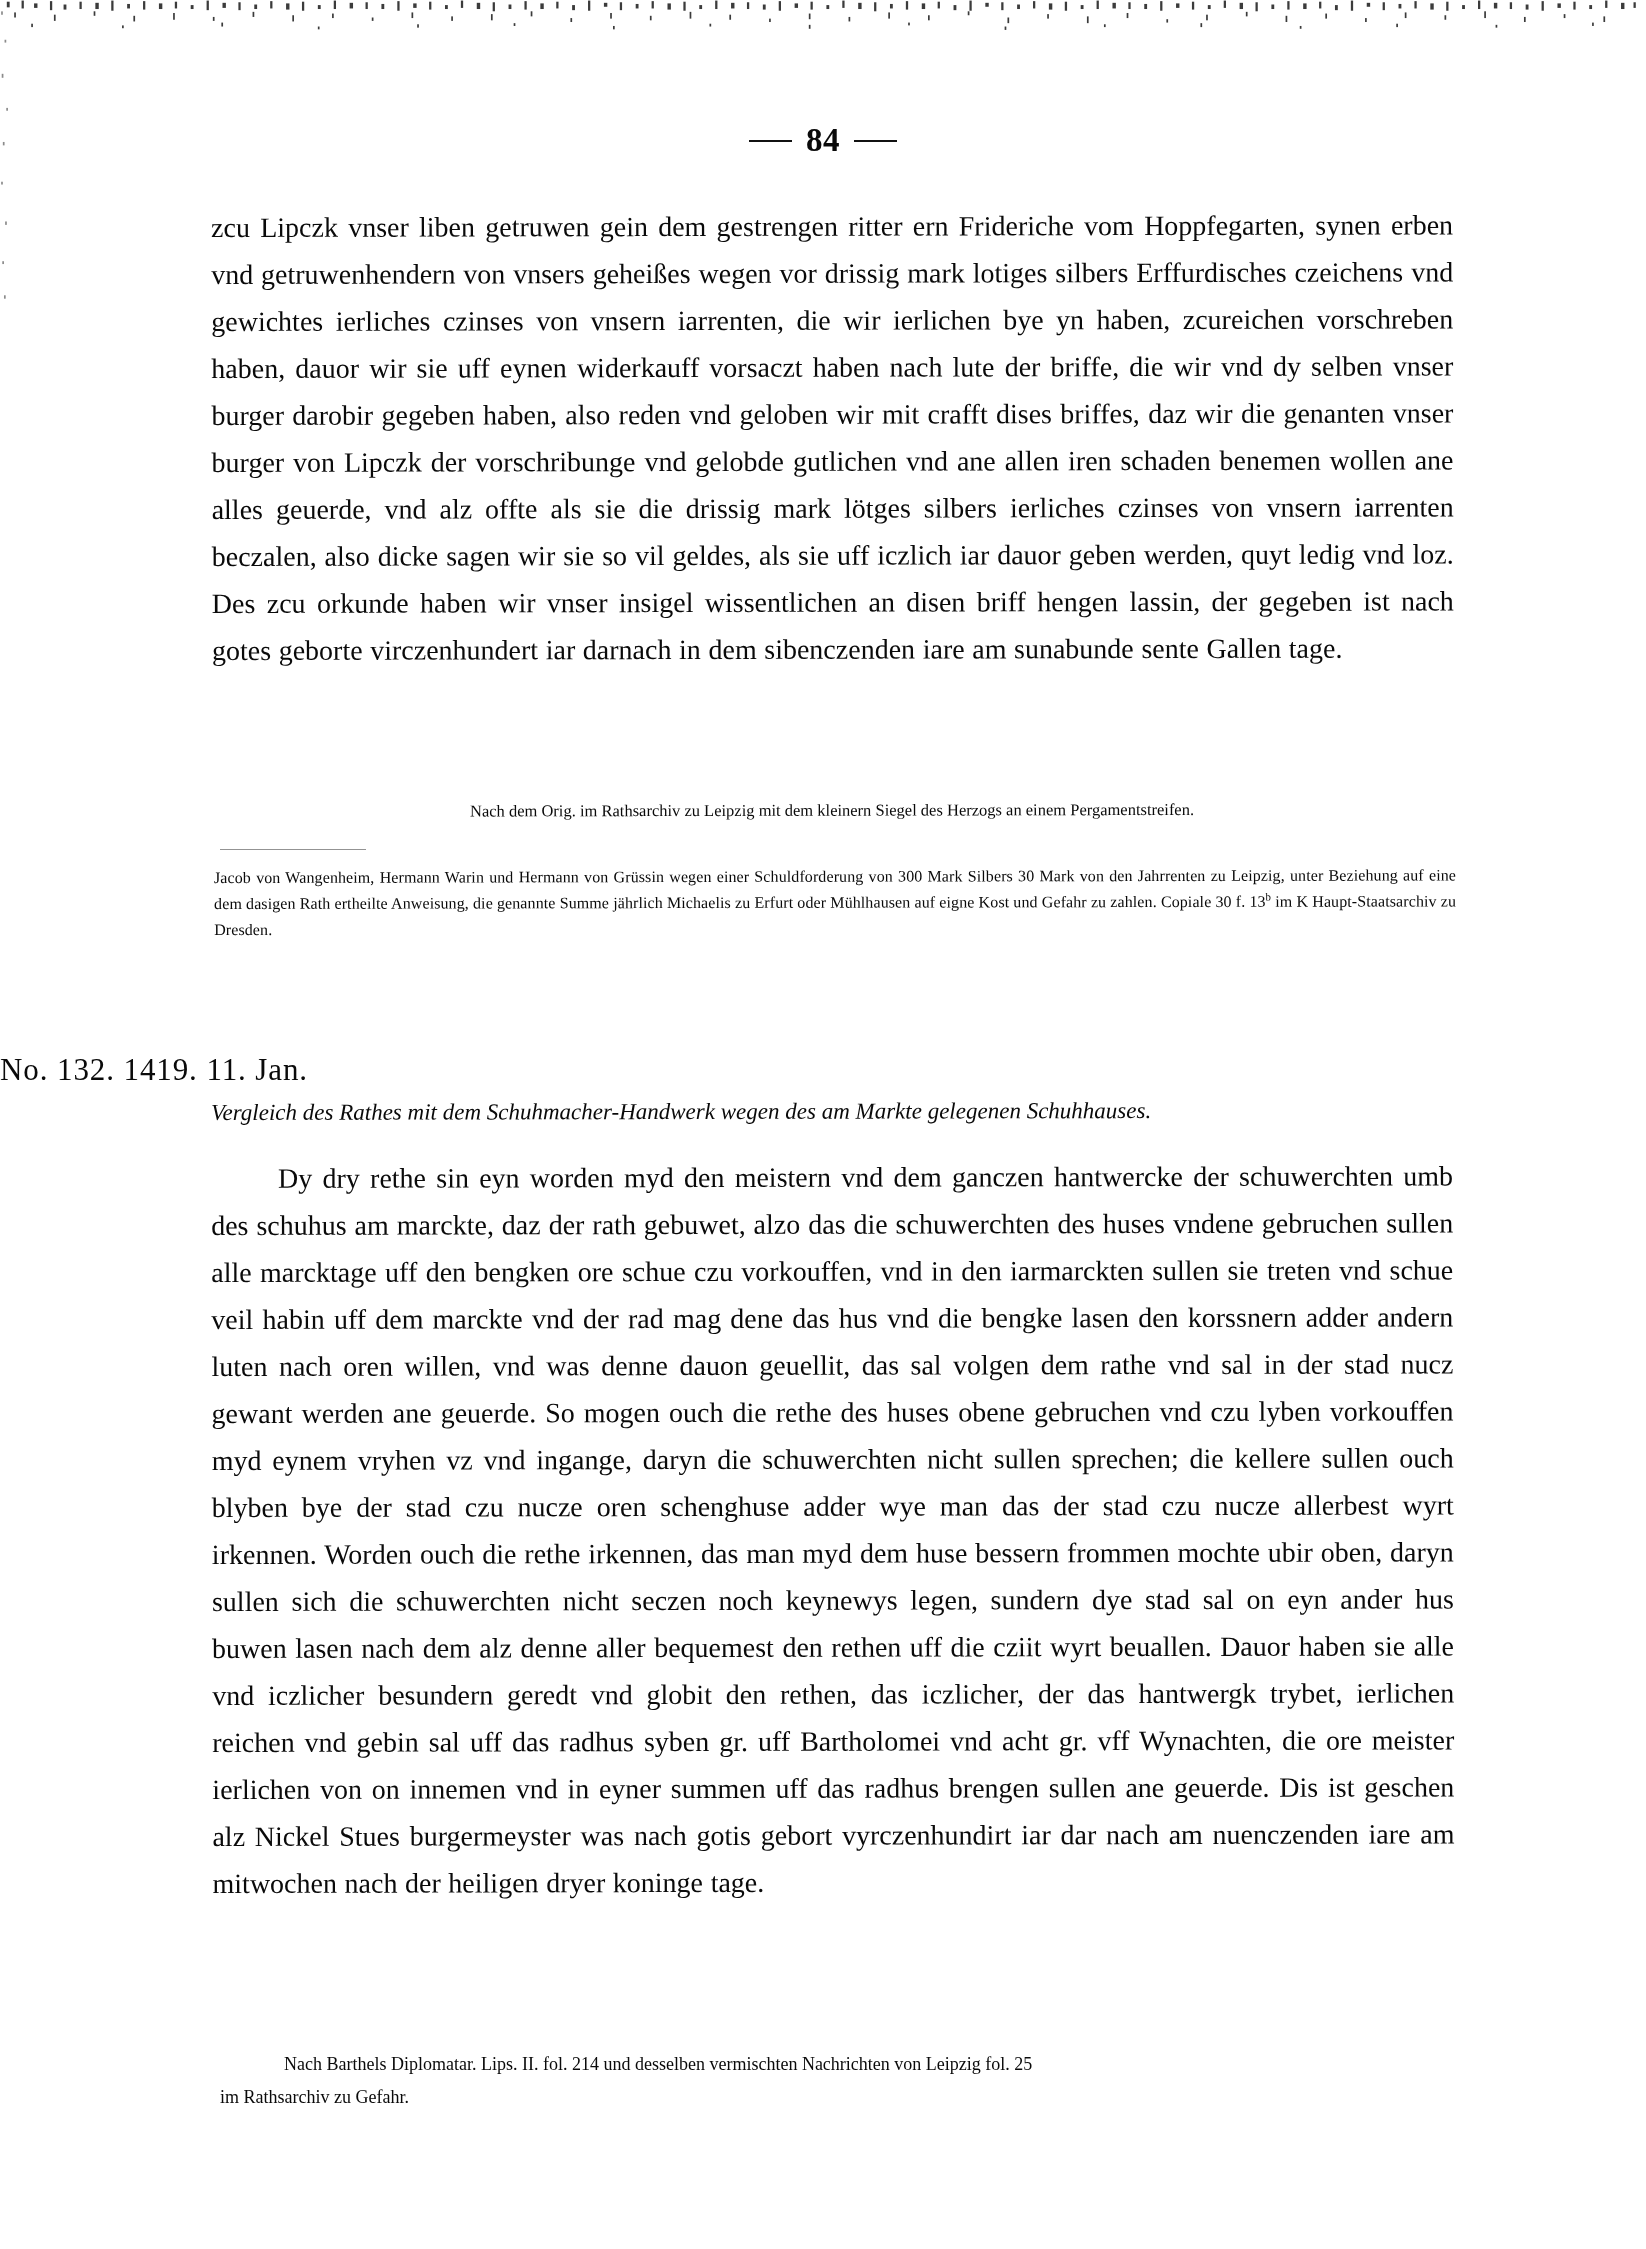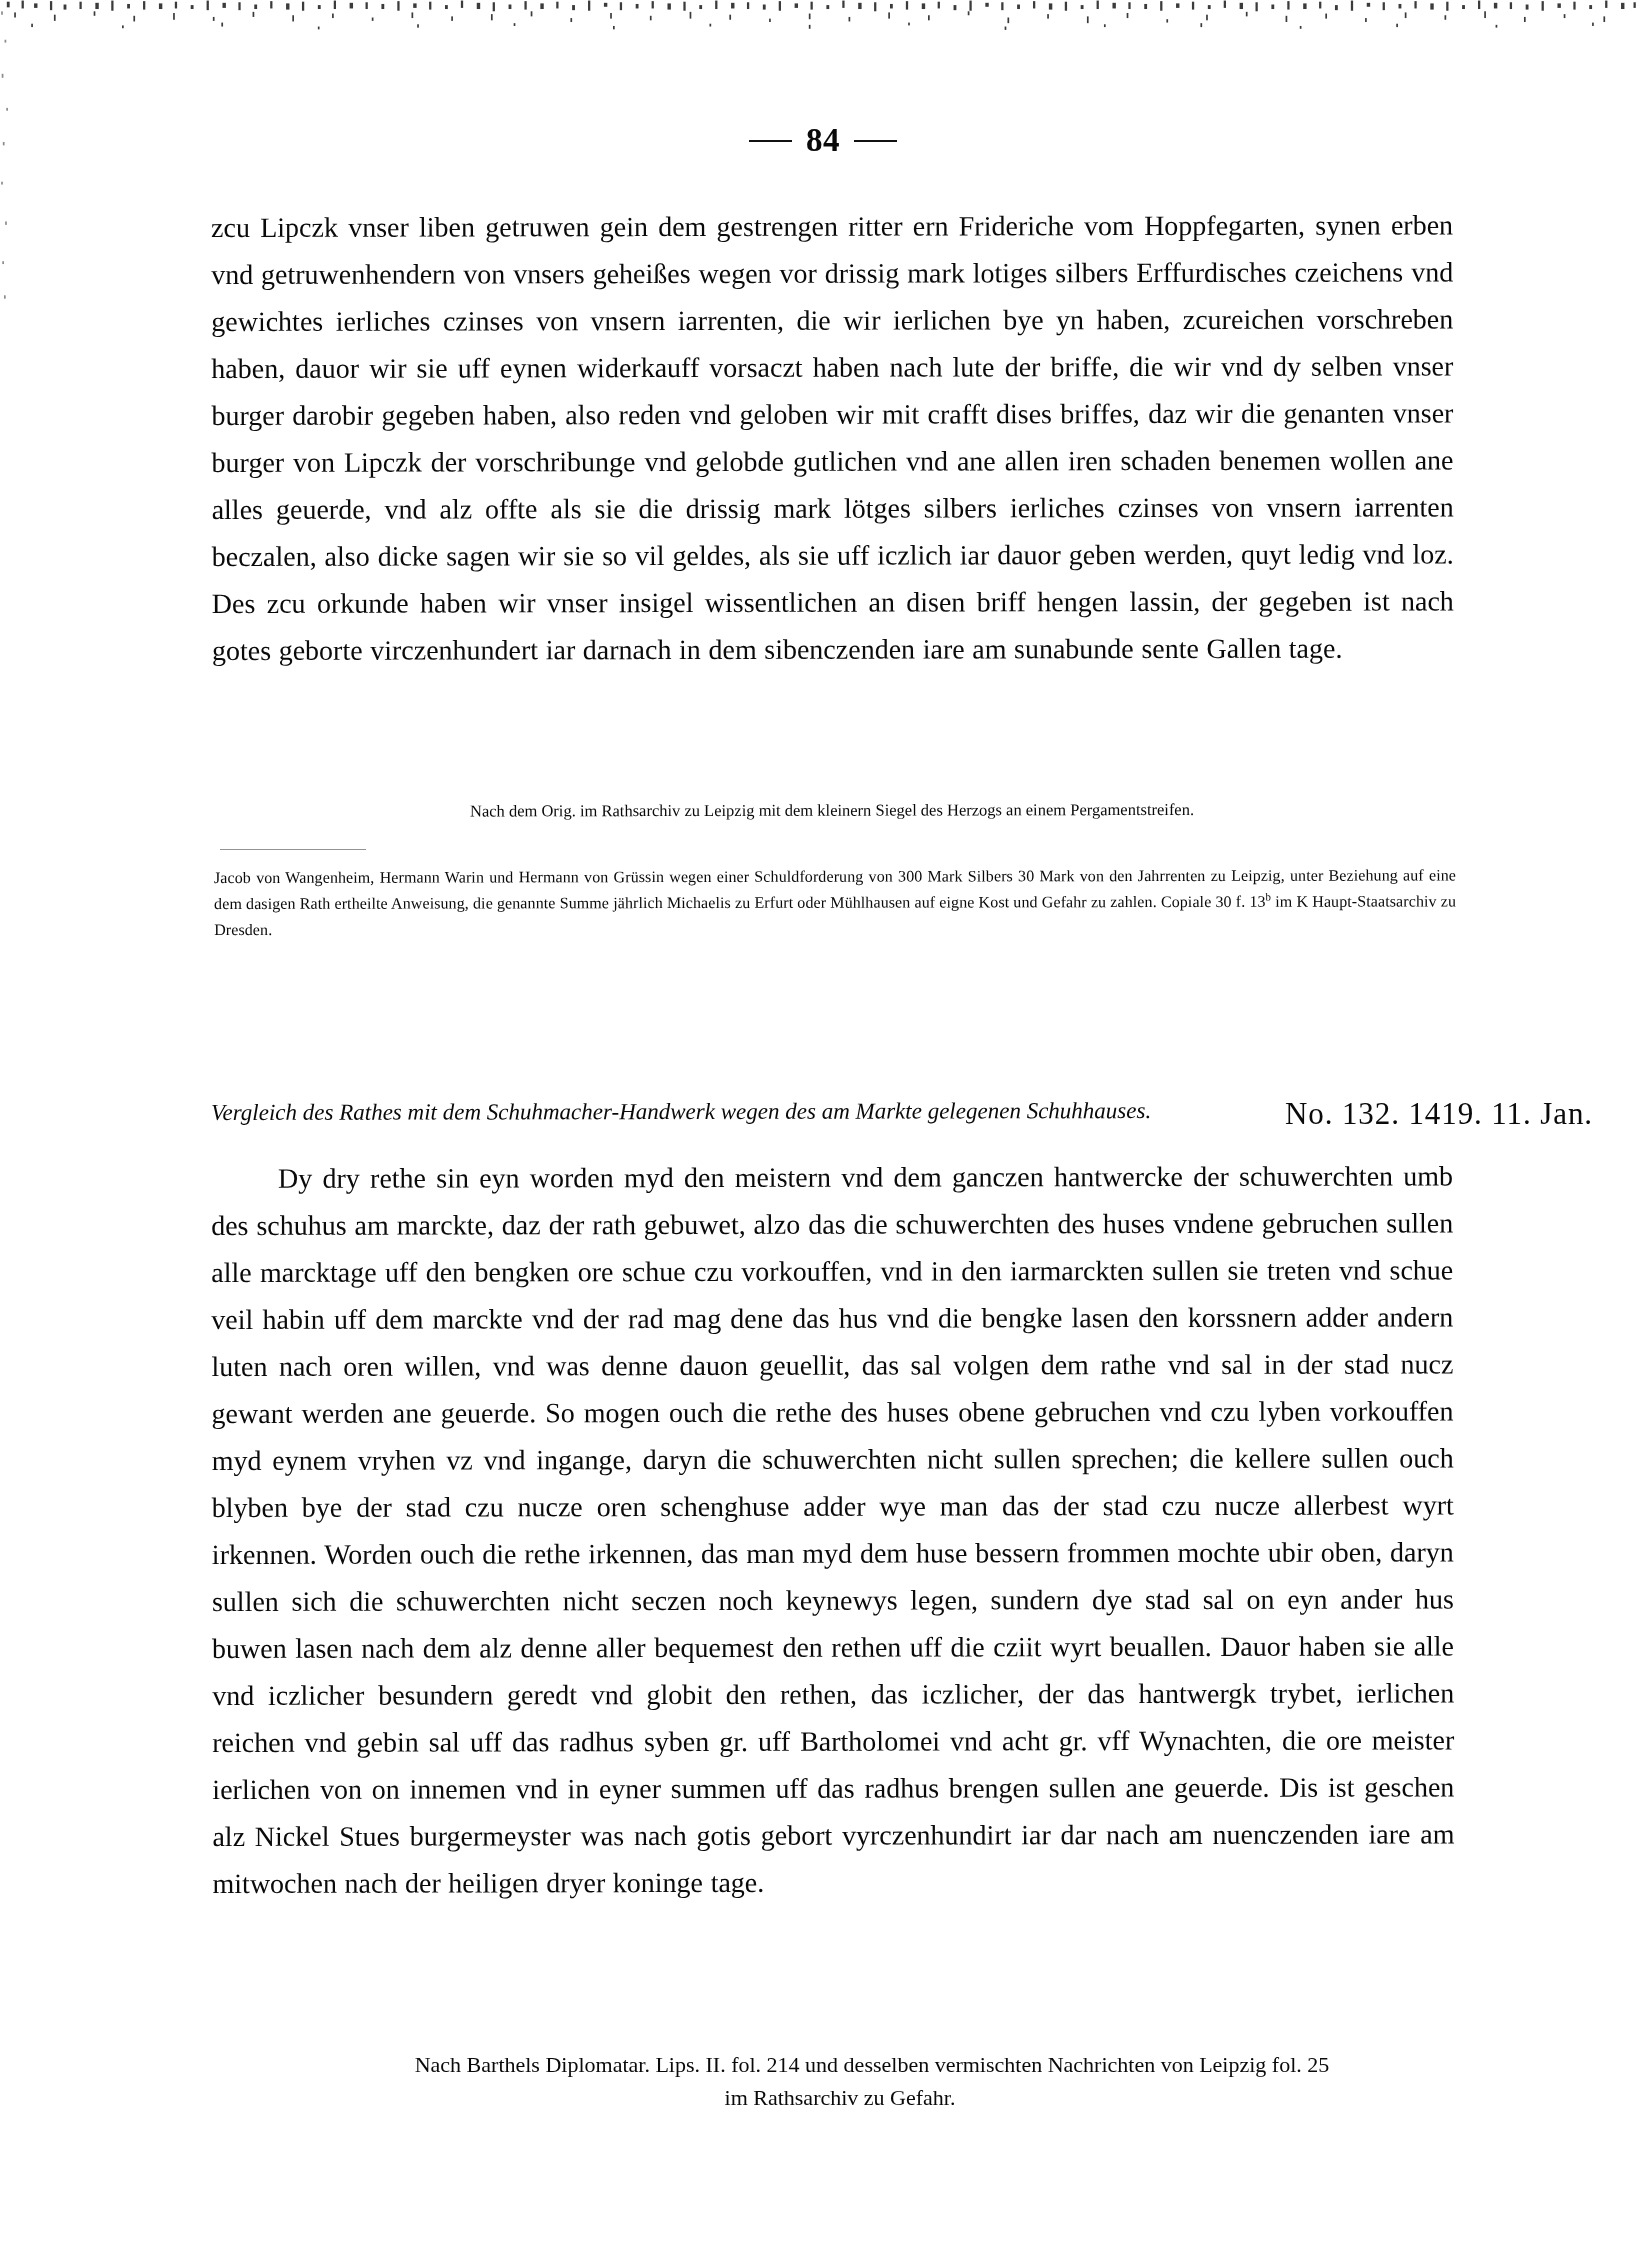--- a/index.html
+++ b/index.html
@@ -111,23 +111,23 @@
   .footnote-text sup {
     font-size: 0.68em;
     vertical-align: super;
     line-height: 0;
   }
 
   
   .section-heading {
     position: absolute;
     left: 0;
-    top: 1096px;
+    top: 1052px;
     width: 1593px;
-    text-align: right;
+    text-align: left;
     font-size: 31px;
     letter-spacing: 0.9px;
     font-weight: 400;
   }
 
   
   .regest {
     position: absolute;
     left: 211px;
     width: 1258px;
@@ -137,26 +137,26 @@
     line-height: 34px;
     text-align: left;
   }
 
   
   .body-text.second-block { top: 1155px; }
 
   
   .closing-note {
     position: absolute;
-    left: 211px;
+    left: 220px;
     width: 1258px;
     top: 2048px;
-    font-size: 22px;
+    font-size: 18px;
     line-height: 33px;
-    text-align: center;
+    text-align: left;
   }
   .closing-note .l1 { text-indent: 64px; }
 
   
   .skew { transform: rotate(-0.12deg); transform-origin: left top; }
 </style>
 </head>
 <body>
 
 <div class="page">

